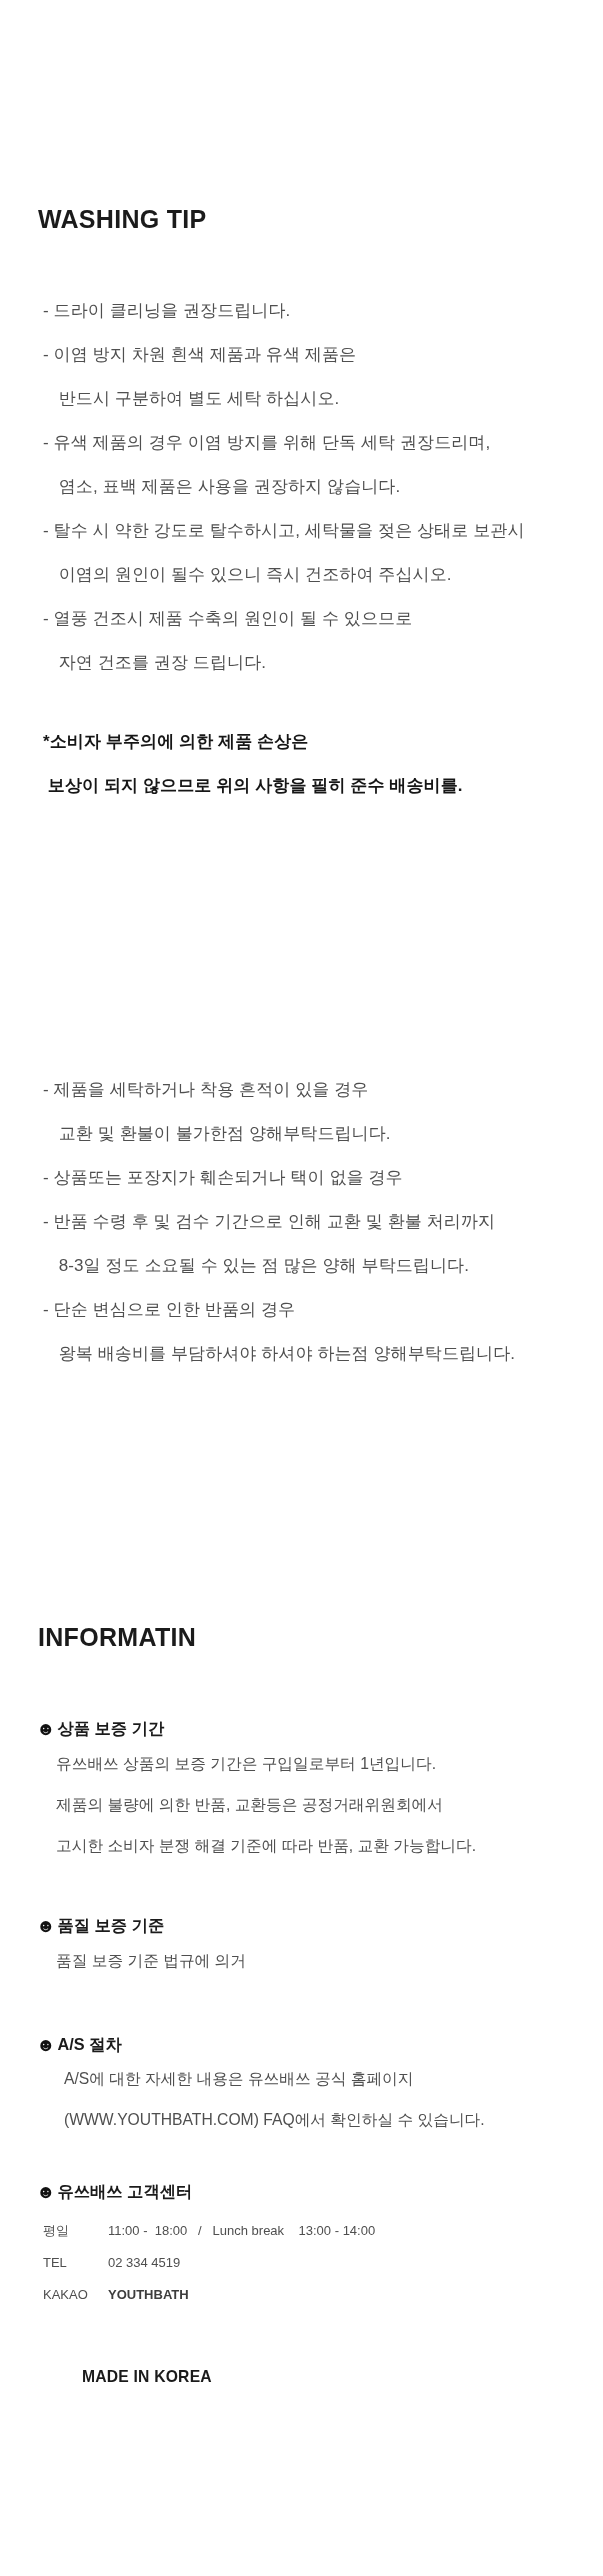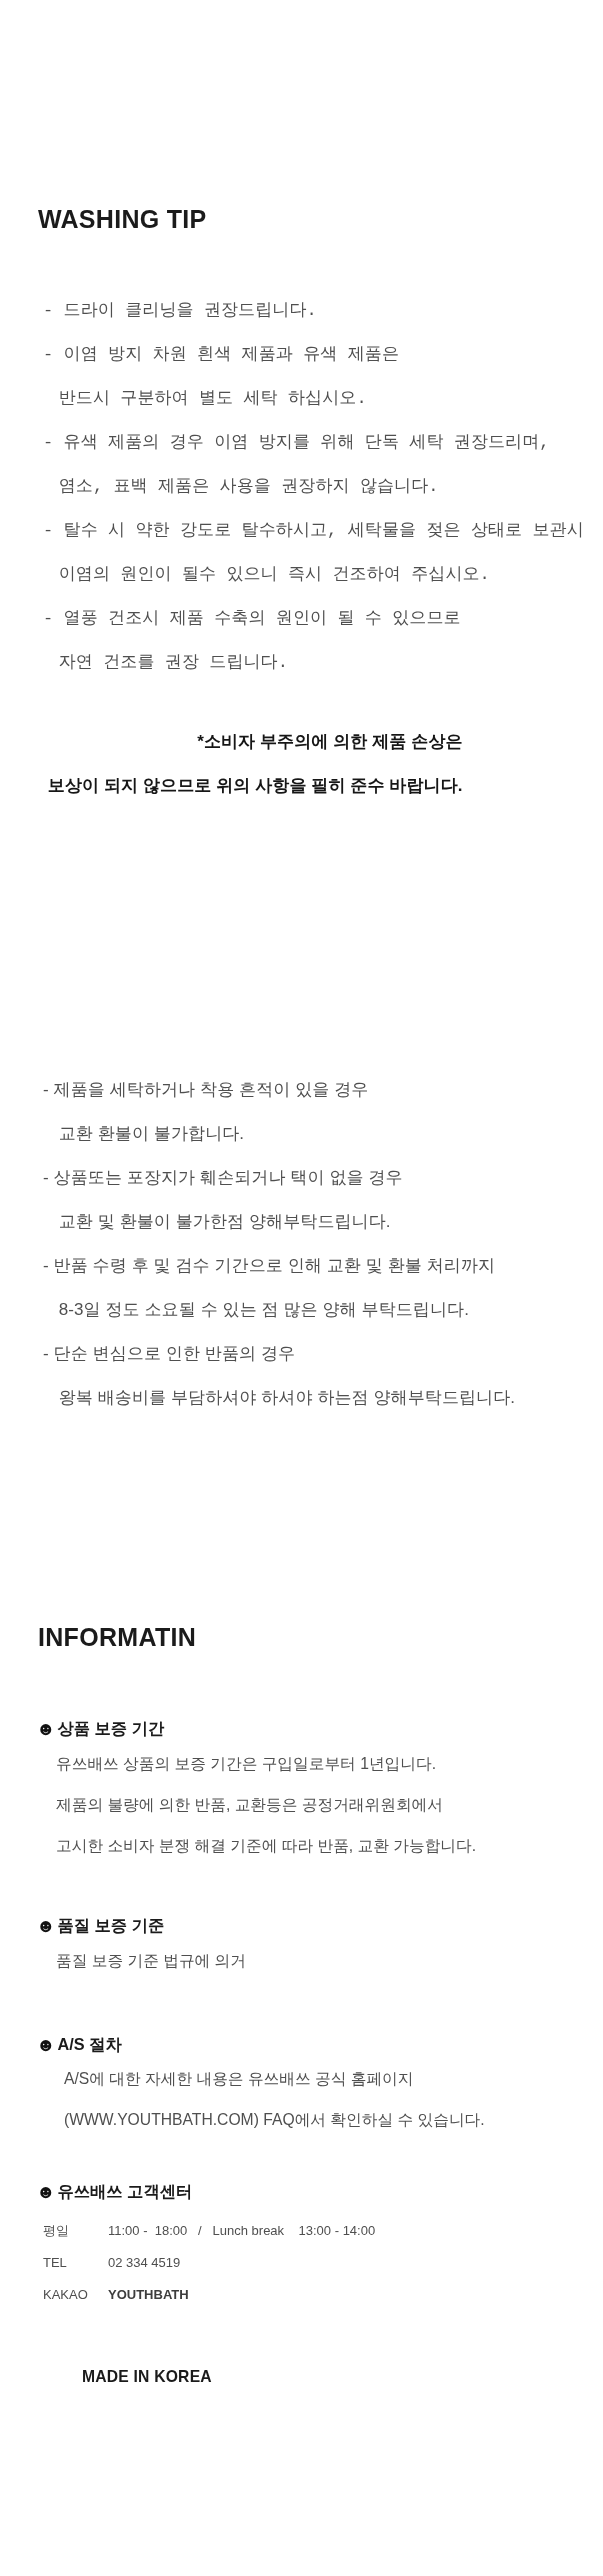--- a/index.html
+++ b/index.html
@@ -27,21 +27,20 @@
     letter-spacing:0.1px;
   }
   .care-list .line{white-space:nowrap;}
   .care-list .indent{padding-left:15.7px;}
   .warning{
     font-size:17px;
     line-height:44px;
     font-weight:700;
     color:#161616;
     letter-spacing:0.1px;
-    text-align:right;
   }
   .warning .line2{padding-left:4.8px;}
   .sec-head{
     display:flex;
     align-items:center;
     font-size:16.3px;
     font-weight:700;
     color:#1b1b1b;
     white-space:nowrap;
   }
@@ -74,43 +73,42 @@
     margin-left:44px;
   }
 </style>
 </head>
 <body>
 
 <div class="page">
 
   <div class="abs h1" style="left:38px;top:205px;">WASHING TIP</div>
 
-  <div class="abs care-list" style="left:43px;top:289px;font-family:Liberation Mono, monospace;">
+  <div class="abs care-list" style="left:43px;top:289px;">
     <div class="line">- 드라이 클리닝을 권장드립니다.</div>
     <div class="line">- 이염 방지 차원 흰색 제품과 유색 제품은</div>
     <div class="line indent">반드시 구분하여 별도 세탁 하십시오.</div>
     <div class="line">- 유색 제품의 경우 이염 방지를 위해 단독 세탁 권장드리며,</div>
     <div class="line indent">염소, 표백 제품은 사용을 권장하지 않습니다.</div>
     <div class="line">- 탈수 시 약한 강도로 탈수하시고, 세탁물을 젖은 상태로 보관시</div>
     <div class="line indent">이염의 원인이 될수 있으니 즉시 건조하여 주십시오.</div>
     <div class="line">- 열풍 건조시 제품 수축의 원인이 될 수 있으므로</div>
     <div class="line indent">자연 건조를 권장 드립니다.</div>
   </div>
 
   <div class="abs warning" style="left:43px;top:720px;">
     <div class="line1">*소비자 부주의에 의한 제품 손상은</div>
-    <div class="line2">보상이 되지 않으므로 위의 사항을 필히 준수 바랍니다.</div>
+    <div class="line2">보상이 되지 않으므로 위의 사항을 필히 준수 배송비를.</div>
   </div>
 
 
   <div class="abs care-list" style="left:43px;top:1068px;">
     <div class="line">- 제품을 세탁하거나 착용 흔적이 있을 경우</div>
-    <div class="line indent">교환 환불이 불가합니다.</div>
+    <div class="line indent">교환 및 환불이 불가한점 양해부탁드립니다.</div>
     <div class="line">- 상품또는 포장지가 훼손되거나 택이 없을 경우</div>
-    <div class="line indent">교환 및 환불이 불가한점 양해부탁드립니다.</div>
     <div class="line">- 반품 수령 후 및 검수 기간으로 인해 교환 및 환불 처리까지</div>
     <div class="line indent">8-3일 정도 소요될 수 있는 점 많은 양해 부탁드립니다.</div>
     <div class="line">- 단순 변심으로 인한 반품의 경우</div>
     <div class="line indent">왕복 배송비를 부담하셔야 하셔야 하는점 양해부탁드립니다.</div>
   </div>
 
   <div class="abs h1" style="left:38px;top:1623px;">INFORMATIN</div>
 
   <div class="abs sec-head" style="left:36px;top:1718px;">
     <span class="icon">☻</span>

